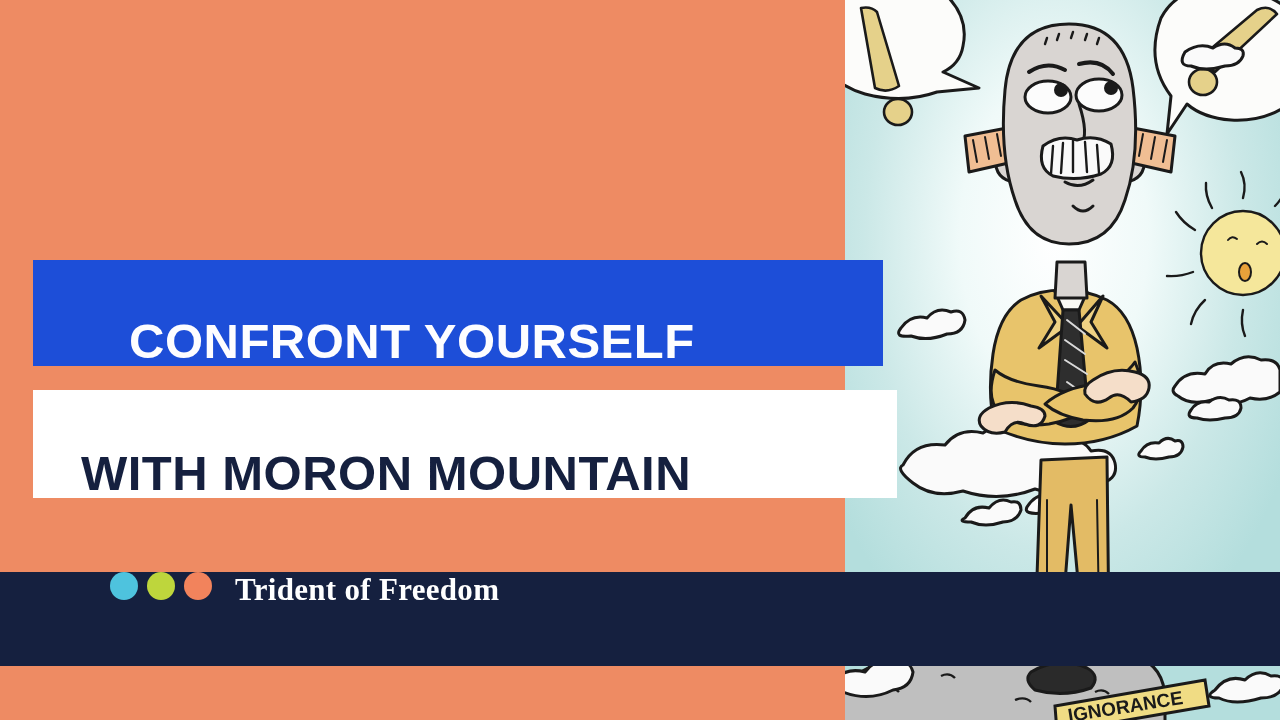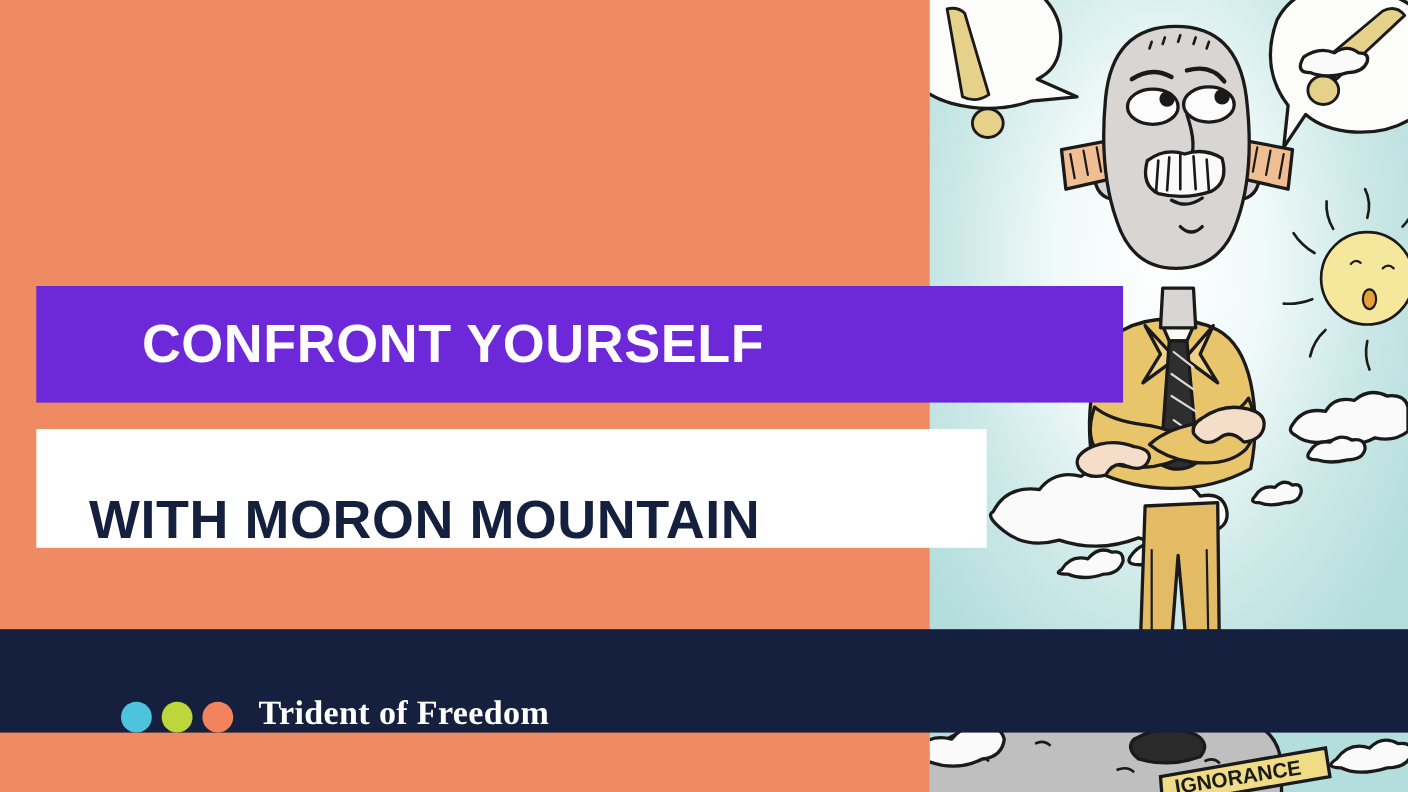--- a/index.html
+++ b/index.html
@@ -33,23 +33,23 @@
   }
   #series-name{
     position:absolute; left:536px; top:82px;
     font-size:28px; font-weight:bold; color:#FFFFFF;
     letter-spacing:2.0px; line-height:1.38; text-transform:uppercase;
   }
   #series-name div{ white-space:nowrap; }
 
   
   #title-bar-primary{
-    position:absolute; left:33px; top:260px; width:988px; height:106px;
-    background:#6d28d9; z-index:4;
-    display:flex; align-items:center;
+    position:absolute; left:33px; top:260px; width:850px; height:106px;
+    background:#1d4ed8; z-index:4;
+    display:flex; align-items:flex-end;
   }
   #title-primary-text{
     color:#FDFDFF; font-size:49px; font-weight:bold;
     letter-spacing:0.5px; padding-left:96px; white-space:nowrap;
     line-height:1;
   }
   #title-bar-secondary{
     position:absolute; left:33px; top:390px; width:864px; height:108px;
     background:#FFFFFF; z-index:4;
     display:flex; align-items:flex-end;
@@ -57,21 +57,21 @@
   #title-secondary-text{
     color:#15203F; font-size:49px; font-weight:bold;
     letter-spacing:0.5px; padding-left:48px; white-space:nowrap;
     line-height:1;
   }
 
   
   #footer-bar{
     position:absolute; left:0; top:572px; width:1280px; height:94px;
     background:#15203F; z-index:6;
-    display:flex; align-items:flex-end;
+    display:flex; align-items:flex-start;
   }
   #footer-dots{ display:flex; gap:9px; margin-left:110px; }
   .dot{ width:28px; height:28px; border-radius:50%; }
   #dot-cyan{ background:#4EC3DE; }
   #dot-lime{ background:#BED63C; }
   #dot-coral{ background:#F2835C; }
   #podcast-name{
     margin-left:23px; color:#FFFFFF; font-size:31px; font-weight:bold;
     font-family:"Liberation Serif", serif; letter-spacing:0.3px;
     white-space:nowrap;

